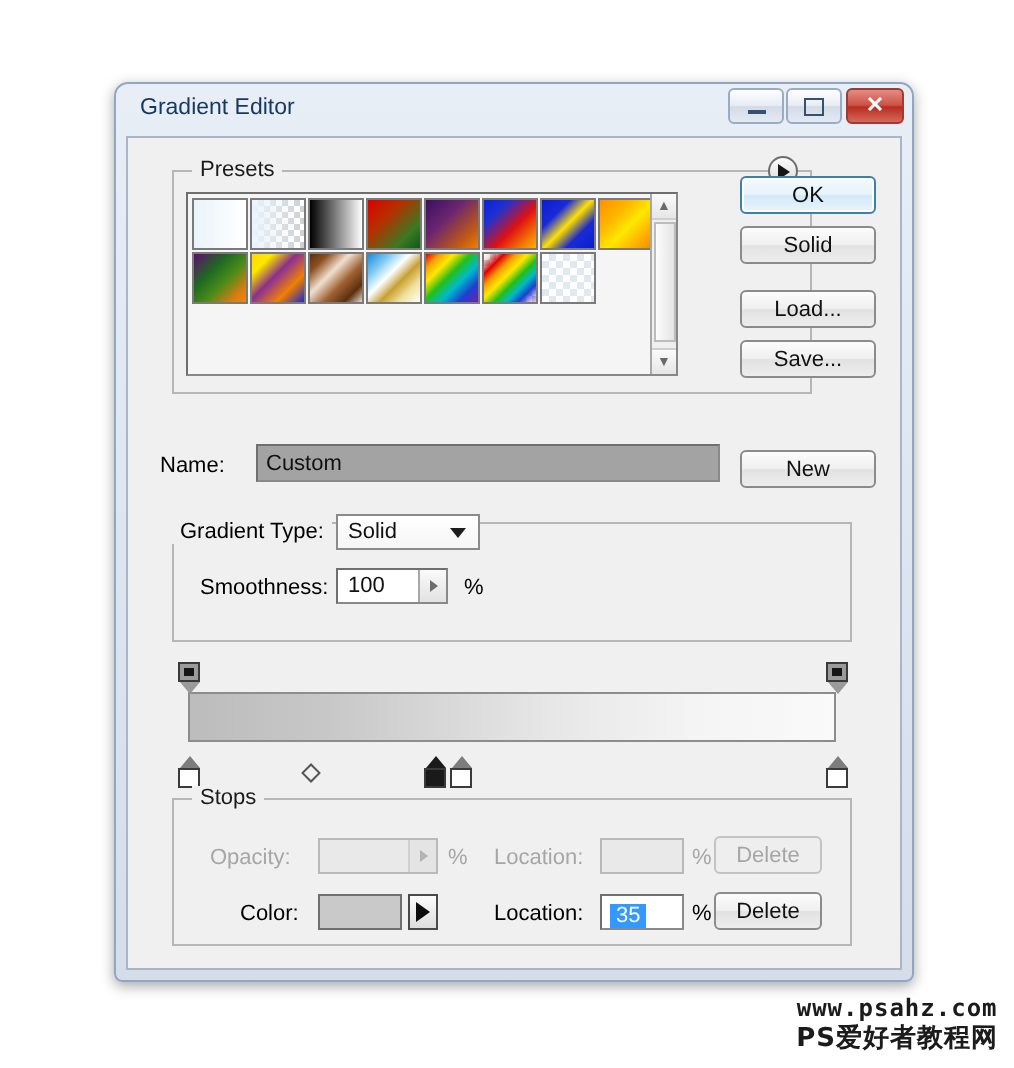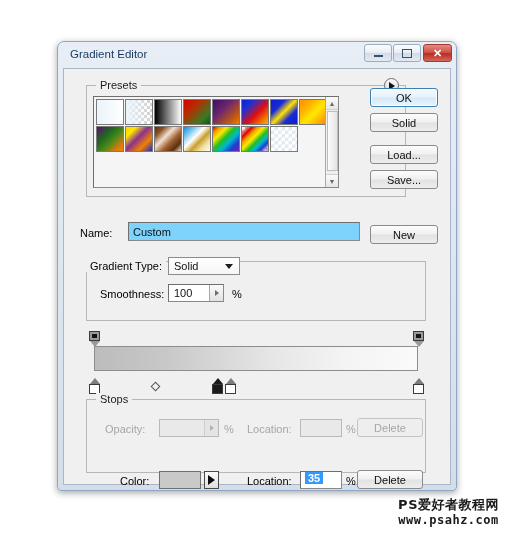--- a/index.html
+++ b/index.html
@@ -183,21 +183,21 @@
   #b-load{left:306px;top:76px;}
   #b-save{left:306px;top:101px;}
   #b-new{left:306px;top:156px;}
 
   
   #lbl-name{position:absolute;left:16px;top:158px;font-size:11px;}
   #name-input{
     position:absolute;left:64px;top:153px;
     width:232px;height:19px;
     box-sizing:border-box;
-    background:#7dd3fc;
+    background:#a3a3a3;
     border:1px solid #898989;
     border-top-color:#6f6f6f;border-left-color:#6f6f6f;
     font-family:"Liberation Sans",sans-serif;
     font-size:11px;
     color:#111;
     padding:0 4px;
     display:flex;align-items:center;
     cursor:text;
   }
 
@@ -316,34 +316,33 @@
     border:1px solid #555;
     box-sizing:border-box;
     transform:rotate(45deg);
     cursor:default;
   }
 
   
   #stops-group{left:22px;top:330px;width:340px;height:74px;}
   .srow{position:absolute;left:0;width:100%;height:20px;}
   #row-op{top:20px;}
-  #row-col{top:48px;margin-top:24px;}
+  #row-col{top:48px;}
   .slbl{position:absolute;font-size:11px;white-space:nowrap;}
   .disabled .slbl{color:#a6a6a6;}
   .sfield{
     position:absolute;
     box-sizing:border-box;
     border:1px solid #898989;
     border-top-color:#6f6f6f;border-left-color:#6f6f6f;
     background:#fff;
     height:18px;
-    display:flex;align-items:flex-start;
+    display:flex;align-items:flex-end;
     font-size:11px;color:#111;
     cursor:text;
-    font-weight:bold;
   }
   .disabled .sfield{background:#e9e9e9;border-color:#b9b9b9;color:#a6a6a6;}
   .sfield .txt{padding-left:5px;flex:1;}
   .sfield .txt.hl{
     background:#3399ff;color:#ffffff;
     flex:0 0 auto;padding:0 3px;margin-left:4px;
   }
   .spin{
     width:13px;height:100%;
     border-left:1px solid #a8a8a8;
@@ -354,21 +353,21 @@
   .disabled .spin{background:#e4e4e4;border-left-color:#cfcfcf;}
   .spin .tri{
     width:0;height:0;
     border-top:3px solid transparent;
     border-bottom:3px solid transparent;
     border-left:4px solid #6d6d6d;
   }
   .disabled .spin .tri{border-left-color:#b3b3b3;}
   .sbtn{
     position:absolute;
-    width:66px;height:19px;
+    width:54px;height:19px;
     box-sizing:border-box;
     border:1px solid #8b8b8b;
     border-radius:3px;
     background:linear-gradient(180deg,#fcfcfc 0%,#f0f0f0 48%,#e2e2e2 52%,#ededed 100%);
     font-size:11px;color:#111;
     display:flex;align-items:center;justify-content:center;
     cursor:default;
   }
   .disabled .sbtn{color:#a6a6a6;border-color:#c3c3c3;background:#eeeeee;}
   #color-swatch{
@@ -567,15 +566,15 @@
         </span>
         <span class="slbl" style="left:259px;top:3px;">%</span>
         <span class="sbtn" style="left:270px;top:-2px;">Delete</span>
       </div>
     </div>
 
   </div>
 </div>
 
 <div id="watermark">
+  <div id="wm2">www.psahz.com</div>
   <div id="wm1">PS爱好者教程网</div>
-  <div id="wm2">www.psahz.com</div>
 </div>
 
 </body></html>

